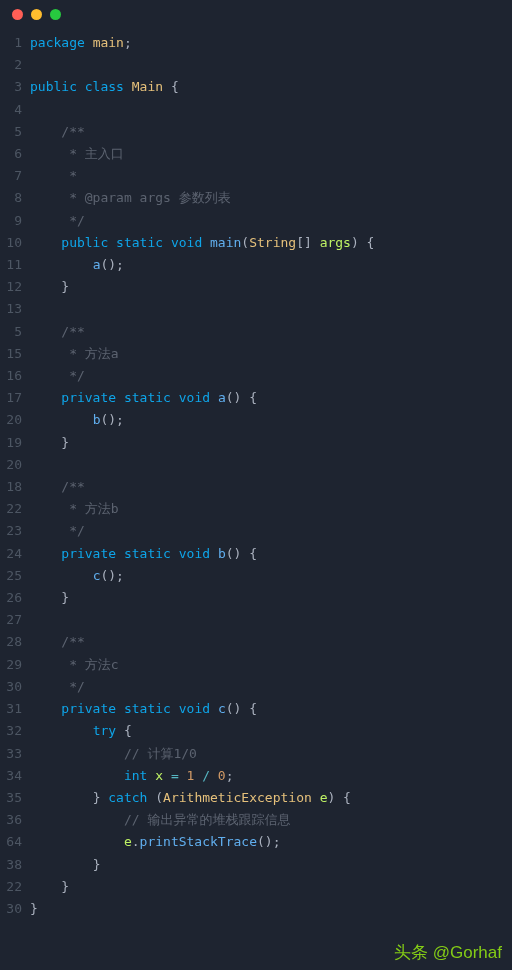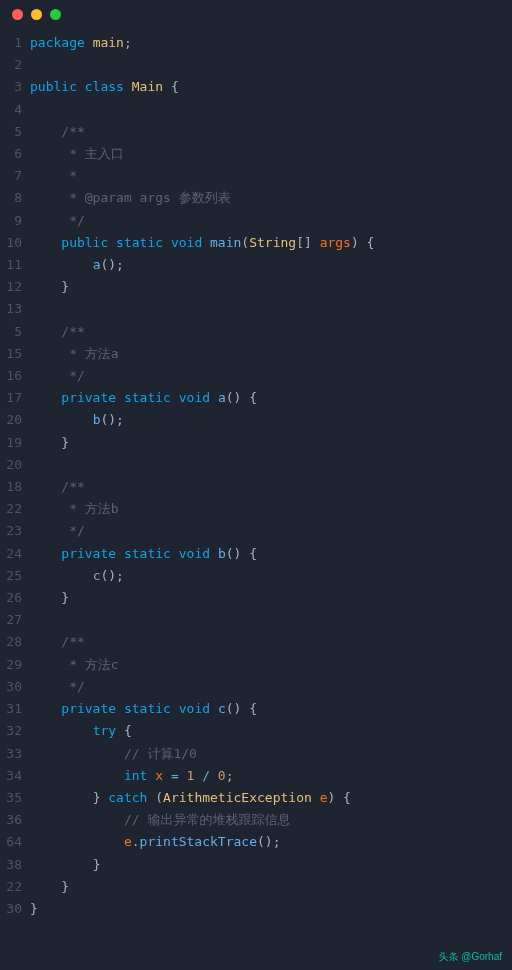--- a/index.html
+++ b/index.html
@@ -38,31 +38,31 @@
   }
   .code {
     flex: 1;
     line-height: 22.2px;
     white-space: pre;
     color: #c6cdd9;
   }
   .kw { color: #0ea5e9; }
   .type { color: #e5c07b; }
   .fn { color: #61afef; }
-  .var { color: #f97316; }
+  .var { color: #bef264; }
   .num-orange { color: #d19a66; }
   .comment { color: #5c6370; font-style: normal; }
   .op { color: #56b6c2; }
   .punct { color: #abb2bf; }
   .caption {
     position: absolute;
     bottom: 6px;
     right: 10px;
-    color: #14b8a6;
-    font-size: 10px;
+    color: #84cc16;
+    font-size: 17px;
     font-family: -apple-system, sans-serif;
   }
 </style>
 </head>
 <body>
 
 <div class="titlebar">
   <div class="dot red"></div>
   <div class="dot yellow"></div>
   <div class="dot green"></div>

